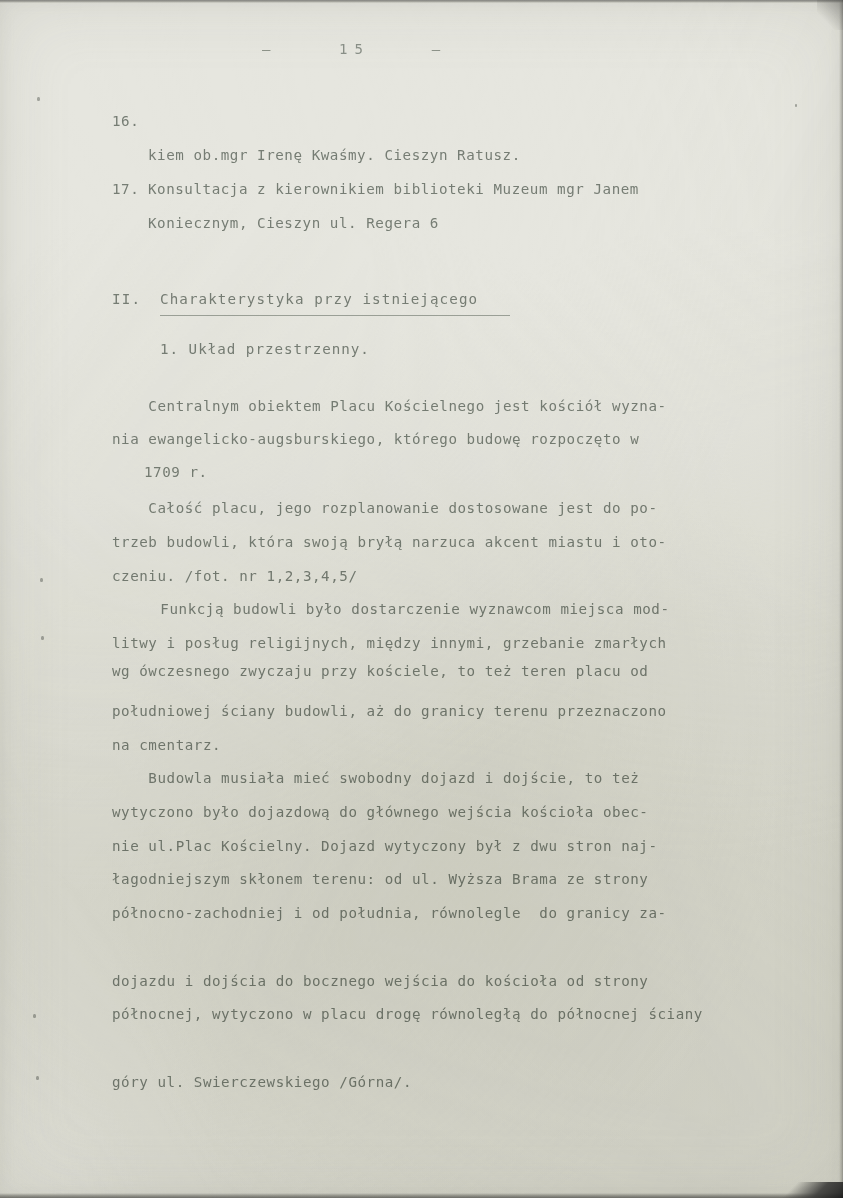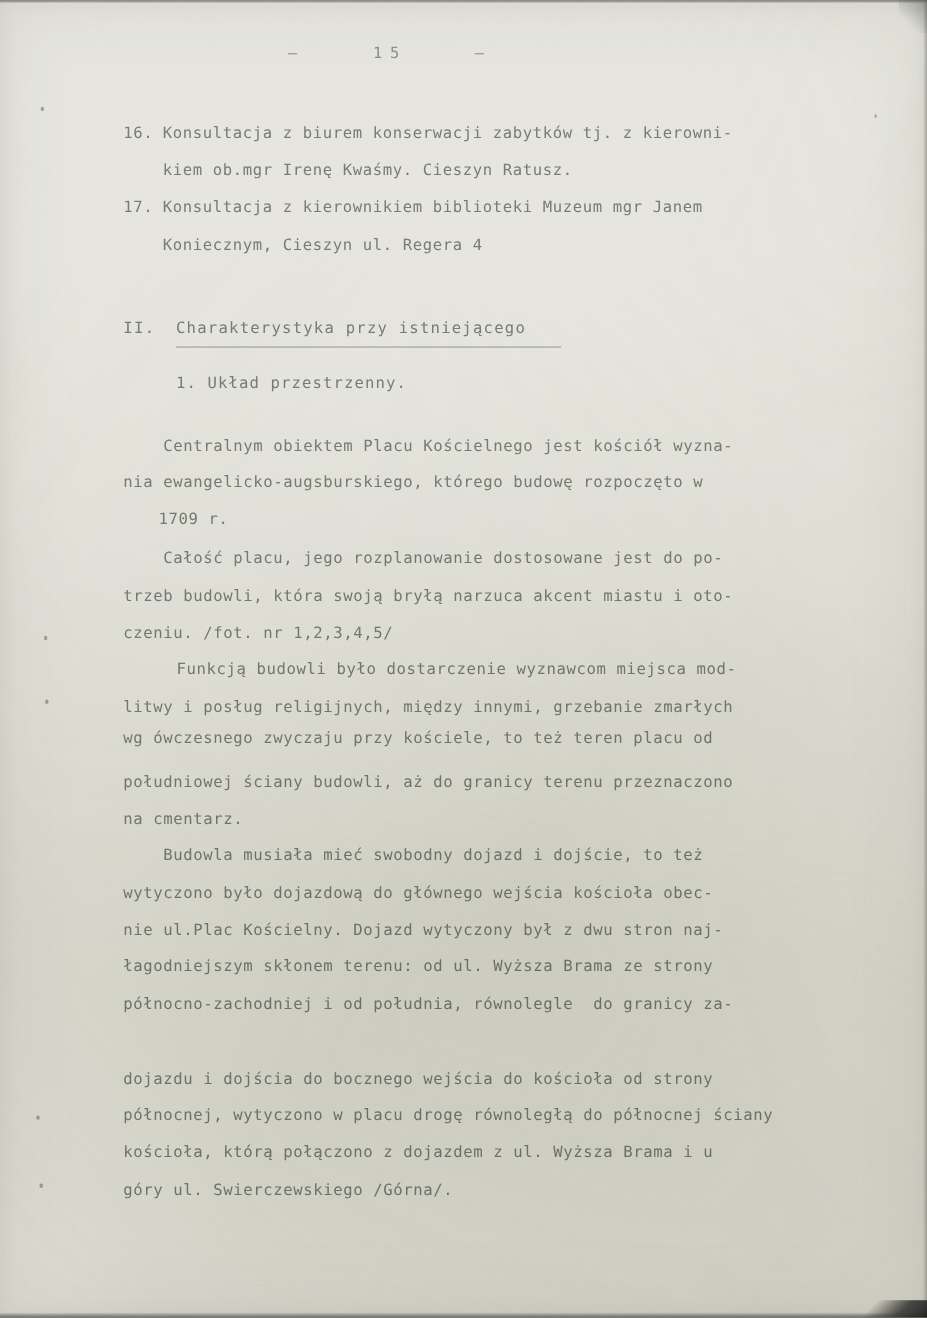--- a/index.html
+++ b/index.html
@@ -107,26 +107,25 @@
 </head>
 <body>
 
 <div id="scan-page">
 
   <div id="typed-body">
 
     <div id="page-number">—    15    —</div>
 
     <div class="list-item-number" style="left:112px; top:113px;">16.</div>
-    <div class="list-item-text" style="left:148px; top:113px;">Konsultacja z biurem konserwacji zabytków tj. z kierowni-</div>
     <div class="list-item-text" style="left:148px; top:147px;">kiem ob.mgr Irenę Kwaśmy. Cieszyn Ratusz.</div>
 
     <div class="list-item-number" style="left:112px; top:181px;">17.</div>
     <div class="list-item-text" style="left:148px; top:181px;">Konsultacja z kierownikiem biblioteki Muzeum mgr Janem</div>
-    <div class="list-item-text" style="left:148px; top:215px;">Koniecznym, Cieszyn ul. Regera 4</div>
+    <div class="list-item-text" style="left:148px; top:215px;">Koniecznym, Cieszyn ul. Regera 6</div>
 
     <div id="section-heading-numeral">II.</div>
     <div id="section-heading-text">Charakterystyka przy istniejącego</div>
     <div id="section-heading-rule"></div>
     <div id="subsection-heading">1. Układ przestrzenny.</div>
 
     <div class="text-line" style="left:112px; top:399px;">    Centralnym obiektem Placu Kościelnego jest kościół wyzna-</div>
     <div class="text-line" style="left:112px; top:432px;">nia ewangelicko-augsburskiego, którego budowę rozpoczęto w</div>
     <div class="text-line" style="left:112px; top:465px;margin-left:32px;">1709 r.</div>
 
@@ -140,21 +139,20 @@
     <div class="text-line" style="left:112px; top:704px;">południowej ściany budowli, aż do granicy terenu przeznaczono</div>
     <div class="text-line" style="left:112px; top:738px;">na cmentarz.</div>
 
     <div class="text-line" style="left:112px; top:771px;">    Budowla musiała mieć swobodny dojazd i dojście, to też</div>
     <div class="text-line" style="left:112px; top:805px;">wytyczono było dojazdową do głównego wejścia kościoła obec-</div>
     <div class="text-line" style="left:112px; top:839px;">nie ul.Plac Kościelny. Dojazd wytyczony był z dwu stron naj-</div>
     <div class="text-line" style="left:112px; top:872px;">łagodniejszym skłonem terenu: od ul. Wyższa Brama ze strony</div>
     <div class="text-line" style="left:112px; top:906px;">północno-zachodniej i od południa, równolegle  do granicy za-</div>
     <div class="text-line" style="left:112px; top:974px;">dojazdu i dojścia do bocznego wejścia do kościoła od strony</div>
     <div class="text-line" style="left:112px; top:1007px;">północnej, wytyczono w placu drogę równoległą do północnej ściany</div>
-    <div class="text-line" style="left:112px; top:1041px;">kościoła, którą połączono z dojazdem z ul. Wyższa Brama i u</div>
     <div class="text-line" style="left:112px; top:1075px;">góry ul. Swierczewskiego /Górna/.</div>
 
   </div>
 
   <div class="speck" style="left:37px;  top:97px;  width:3px; height:4px;"></div>
   <div class="speck" style="left:40px;  top:578px; width:3px; height:4px;"></div>
   <div class="speck" style="left:41px;  top:636px; width:3px; height:4px;"></div>
   <div class="speck" style="left:33px;  top:1014px;width:3px; height:4px;"></div>
   <div class="speck" style="left:36px;  top:1076px;width:3px; height:4px;"></div>
   <div class="speck" style="left:795px; top:104px; width:2px; height:3px;"></div>

